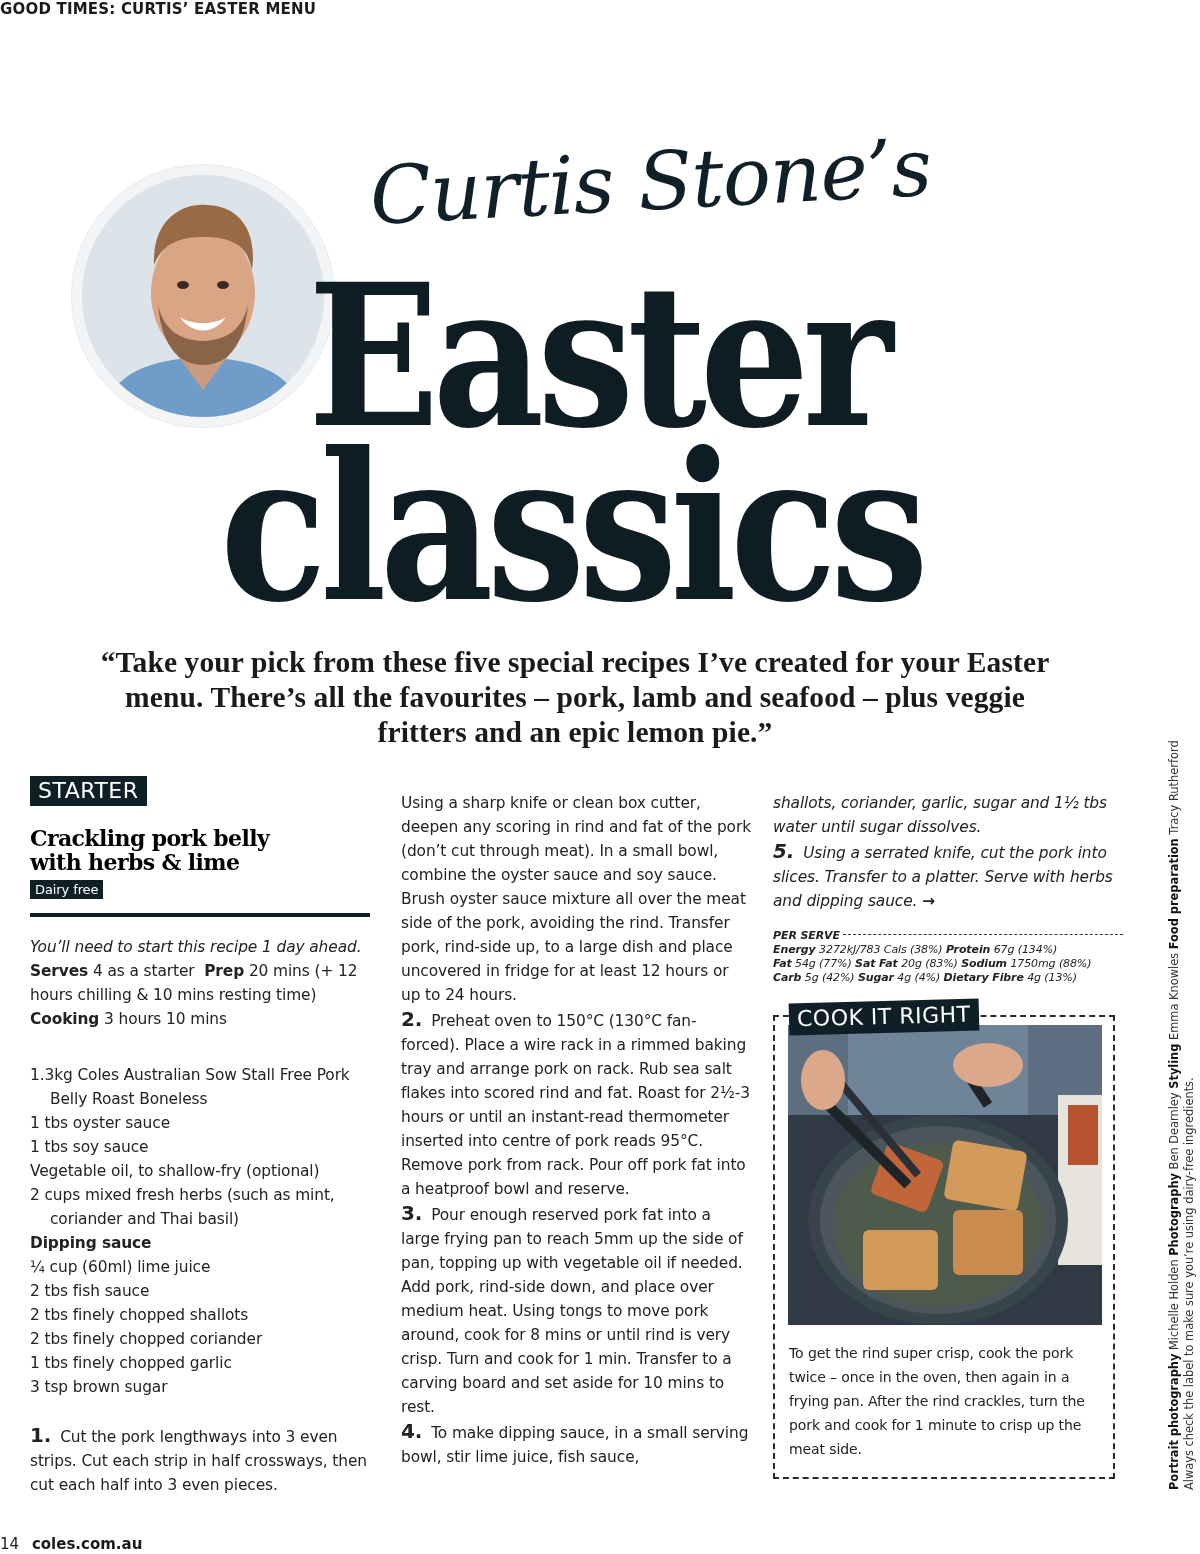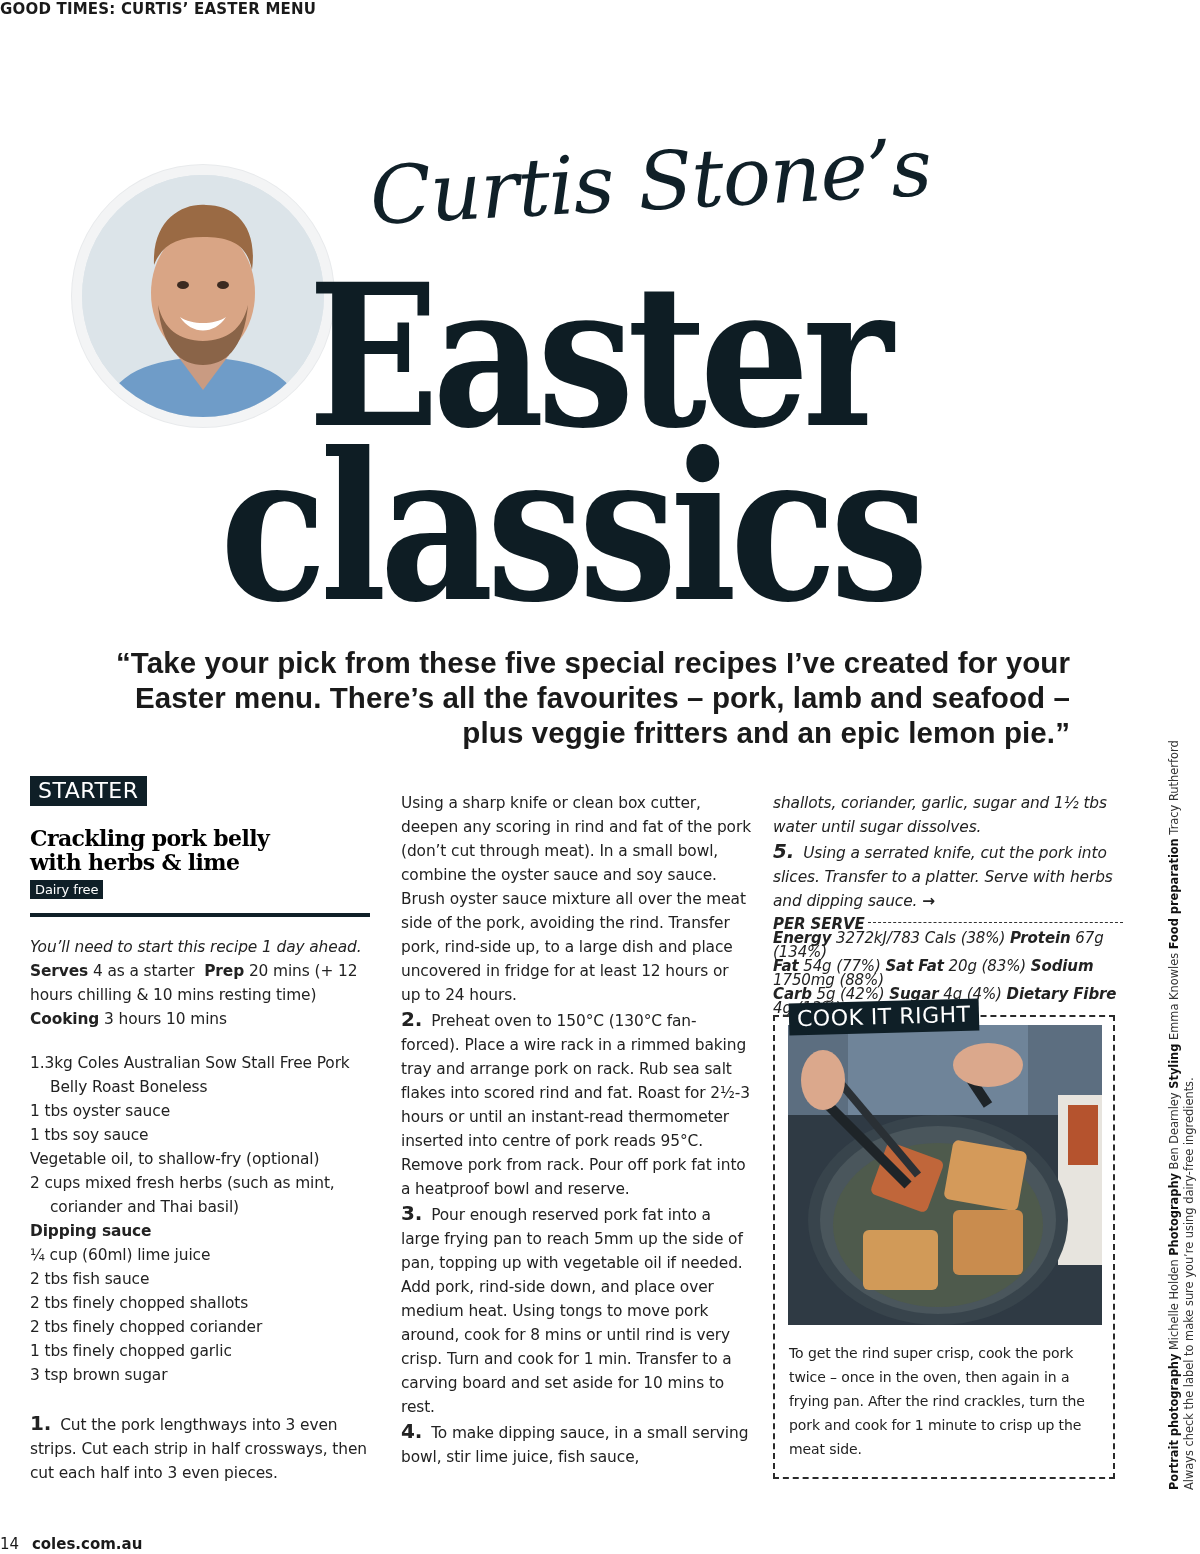--- a/index.html
+++ b/index.html
@@ -10,41 +10,41 @@
 
   .portrait { position: absolute; left: 72px; top: 165px; width: 262px; height: 262px; border-radius: 50%; background: #f3f4f5; box-shadow: 0 0 0 1px #e8eaec; }
   .portrait-inner { position: absolute; left: 10px; top: 10px; width: 242px; height: 242px; border-radius: 50%; overflow: hidden; background: linear-gradient(180deg, #d9e2e7 0%, #dfe6ea 60%, #cdd9e1 100%); }
   .portrait-inner svg { width: 100%; height: 100%; display: block; }
 
   .script-title { position: absolute; left: 370px; top: 150px; font-family: "DejaVu Serif", serif; font-style: italic; font-size: 80px; color: #102028; letter-spacing: -1px; transform: rotate(-3deg); transform-origin: left center; font-weight: normal; }
   .big-title { position: absolute; font-family: "DejaVu Serif", serif; font-weight: bold; color: #0e1d24; letter-spacing: -8px; line-height: 1; }
   .big-easter { left: 308px; top: 258px; font-size: 196px; transform: scaleX(0.88); transform-origin: left top; }
   .big-classics { left: 220px; top: 425px; font-size: 204px; transform: scaleX(0.86); transform-origin: left top; }
 
-  .quote { position: absolute; left: 80px; top: 645px; width: 990px; text-align: right; font-family: Liberation Sans, sans-serif; font-weight: bold; font-size: 29.5px; line-height: 35px; color: #1a1a1a; letter-spacing: 0.1px; }
+  .quote { position: absolute; left: 80px; top: 645px; width: 990px; text-align: center; font-family: Liberation Serif, serif; font-weight: bold; font-size: 29.5px; line-height: 35px; color: #1a1a1a; letter-spacing: 0.1px; }
 
   .col { position: absolute; font-family: "DejaVu Sans", sans-serif; font-size: 15.4px; line-height: 24px; color: #222; letter-spacing: -0.1px; }
   .col1 { left: 30px; top: 776px; width: 345px; }
   .col2 { left: 401px; top: 791px; width: 350px; }
   .col3 { left: 773px; top: 791px; width: 350px; font-style: italic; }
 
   .tag-starter { display: inline-block; background: #0f1f27; color: #fff; font-family: "DejaVu Sans", sans-serif; font-size: 22px; line-height: 30px; padding: 0 8px; letter-spacing: 0.5px; margin-left: 0; }
   .recipe-title { font-family: "DejaVu Serif", serif; font-weight: bold; font-size: 22px; line-height: 24px; color: #000000; margin-top: 20px; letter-spacing: -0.6px; }
   .tag-diet { display: inline-block; background: #0f1f27; color: #fff; font-family: "DejaVu Sans", sans-serif; font-size: 13px; line-height: 19px; padding: 0 5px; margin-top: 6px; }
   .rule { height: 4px; background: #0f1f27; margin-top: 12px; width: 340px; }
   .italic-note { font-style: italic; margin-top: 18px; }
   .meta b, .nutri b, .col b { font-weight: bold; }
-  .ing-list { margin-top: 20px; list-style: none; }
+  .ing-list { margin-top: 32px; list-style: none; }
   .ing-list li { padding-left: 20px; text-indent: -20px; }
   .ing-heading { font-weight: bold; }
   .step { }
   .step-num { font-weight: bold; font-size: 20px; margin-right: 4px; }
   .gap { height: 24px; }
 
-  .per-serve { margin-top: 4px; font-size: 15px; line-height: 14px; color: #222; }
+  .per-serve { margin-top: 16px; font-size: 11px; line-height: 14px; color: #222; }
   .per-serve-head { font-weight: bold; display: flex; align-items: center; }
   .per-serve-head .dash { flex: 1; border-bottom: 1.5px dashed #333; margin-left: 3px; margin-bottom: 3px; }
 
   .cook-box { position: absolute; left: 773px; top: 1015px; width: 342px; height: 464px; border: 2px dashed #2a2a2a; }
   .cook-tag { position: absolute; left: 14px; top: -16px; background: #0f1f27; color: #fff; font-family: "DejaVu Sans", sans-serif; font-size: 22px; line-height: 32px; padding: 0 8px; letter-spacing: 0.5px; transform: rotate(-1.5deg); }
   .cook-photo { position: absolute; left: 13px; top: 8px; width: 314px; height: 300px; overflow: hidden; background: #3e4a55; }
   .cook-photo svg { width: 100%; height: 100%; display: block; }
   .cook-text { position: absolute; left: 14px; top: 324px; width: 318px; font-family: "DejaVu Sans", sans-serif; font-size: 14px; line-height: 24px; color: #222; letter-spacing: -0.1px; }
 
   .credits { position: absolute; left: 1167px; top: 1490px; width: 830px; transform: rotate(-90deg); transform-origin: left top; font-family: "DejaVu Sans", sans-serif; font-size: 11.4px; line-height: 15px; color: #333; white-space: nowrap; }

